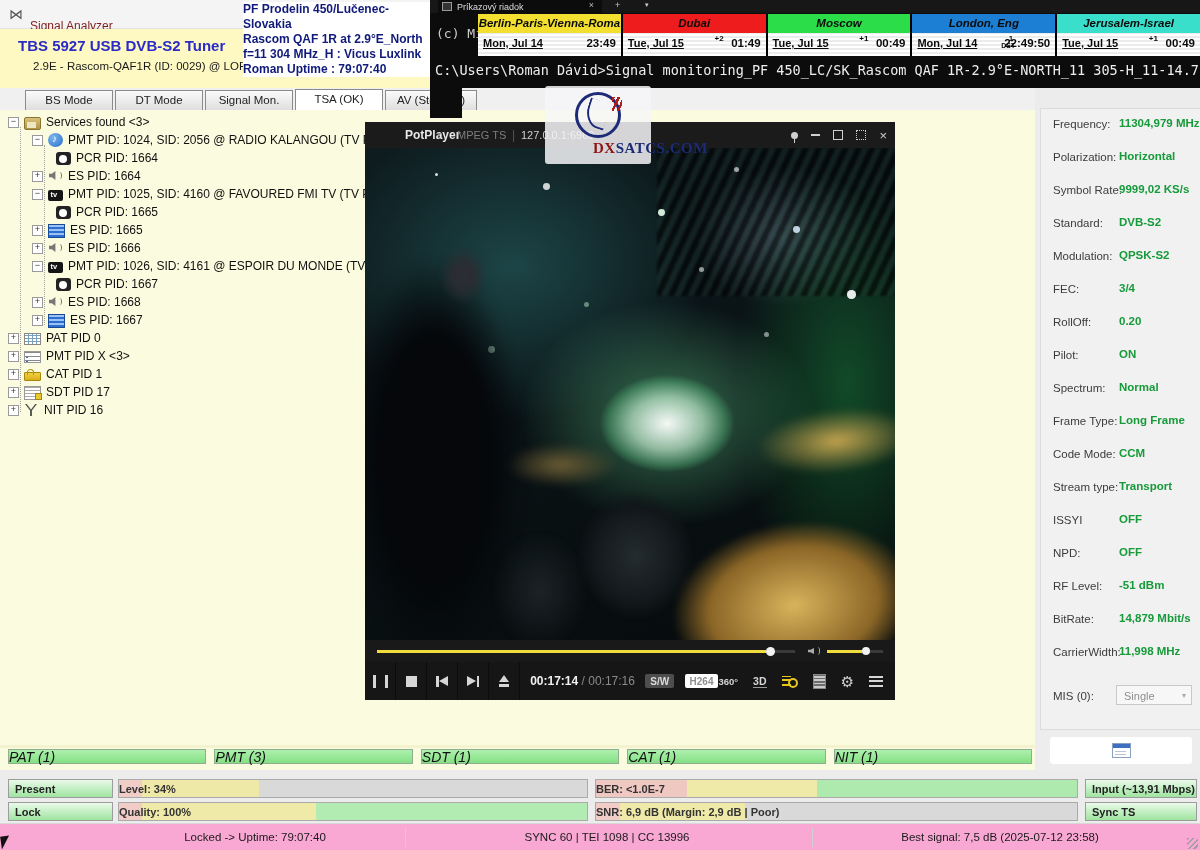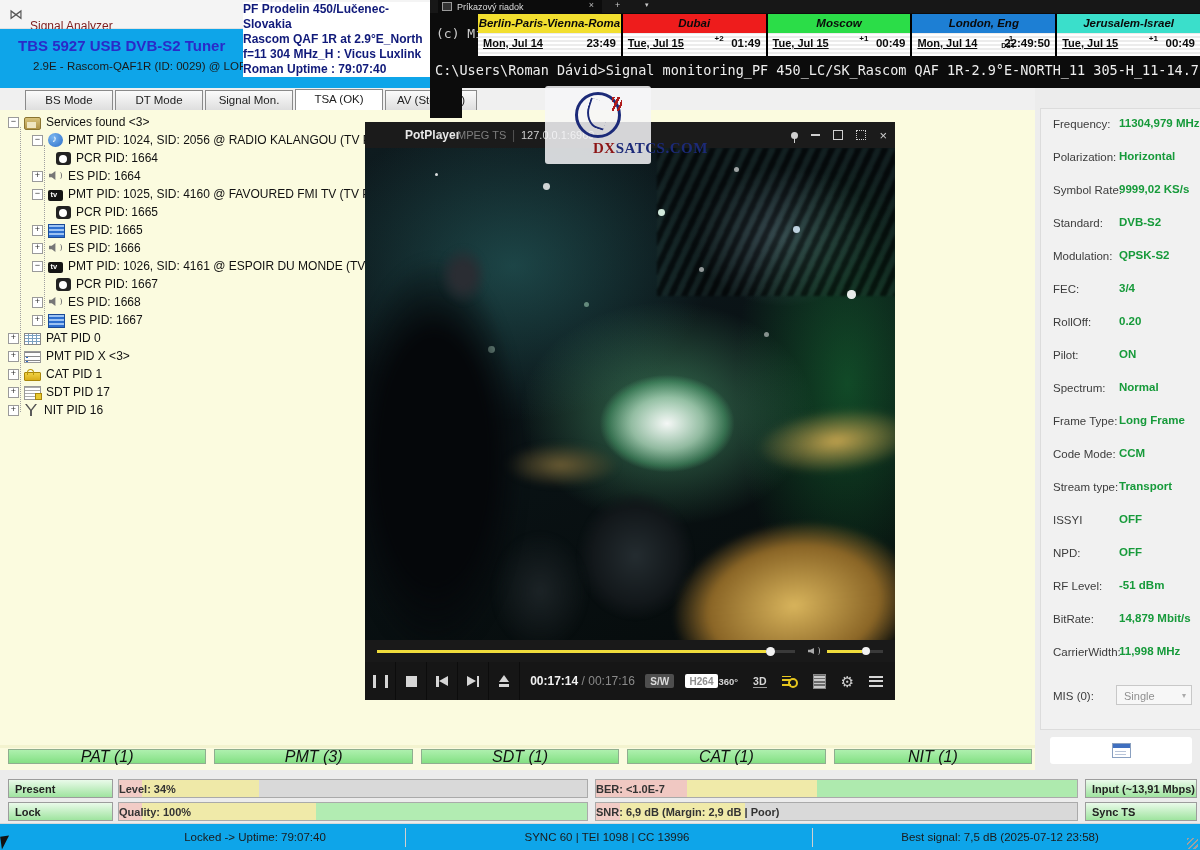--- a/index.html
+++ b/index.html
@@ -3,21 +3,21 @@
 <meta charset="utf-8">
 <style>
   html,body{margin:0;padding:0;background:#888;}
   .app{position:relative;width:1200px;height:850px;background:#ececec;overflow:hidden;
        font-family:"Liberation Sans",sans-serif;font-size:12px;color:#222;}
 
   
   .titlebar{position:absolute;left:0;top:0;width:430px;height:28px;background:#f4f4f4;border-bottom:1px solid #e2e2e2;}
   .titlebar .appicon{position:absolute;left:9px;top:6px;font-size:14px;color:#555;}
   .titlebar .wtitle{position:absolute;left:30px;top:7px;color:#7f1d1d;font-size:12px;margin-top:12px;}
-  .header-white{position:absolute;left:0;top:29px;width:430px;height:59px;background:#0ea5e9;}
+  .header-white{position:absolute;left:0;top:29px;width:430px;height:59px;background:#fef9c3;}
   .tuner-title{position:absolute;left:18px;top:8px;font-size:15px;font-weight:bold;color:#2a2ac8;}
   .tuner-sub{position:absolute;left:33px;top:31px;font-size:11.5px;color:#1a1a1a;}
   .note-block{position:absolute;left:243px;top:2px;width:190px;line-height:15px;
               font-size:12px;font-weight:600;color:#101a7a;background:#fff;}
 
   
   .terminal{position:absolute;left:430px;top:0;width:770px;height:88px;background:#0c0c0c;z-index:5;}
   .term-notch{position:absolute;left:430px;top:88px;width:32px;height:30px;background:#0c0c0c;z-index:5;}
   .term-tabs{position:absolute;left:0;top:0;width:100%;height:13px;background:#171717;color:#ddd;font-size:9px;}
   .term-tab{position:absolute;left:8px;top:0;width:160px;height:13px;background:#0c0c0c;display:flex;align-items:center;gap:5px;padding-left:4px;}
@@ -198,37 +198,37 @@
   .logo-emblem::before{content:"";position:absolute;left:8px;top:5px;width:20px;height:26px;
       border-left:2px solid #1c2a78;border-bottom:2px solid #1c2a78;transform:rotate(18deg);border-radius:0 0 0 70%;}
   .logo-emblem::after{content:"";position:absolute;right:-4px;top:2px;width:10px;height:14px;
       background:repeating-linear-gradient(115deg,#b01c1c 0 2.5px,transparent 2.5px 5px);}
   .logo-text{font-family:"Liberation Serif",serif;font-weight:bold;font-size:15px;letter-spacing:.5px;padding-left:48px;}
   .logo-dx{color:#8c1414;}
   .logo-rest{color:#1c2a78;}
 
   
   .psirow{position:absolute;left:8px;top:749px;width:1024px;height:15px;display:flex;gap:8px;z-index:2;}
-  .psibar{flex:1;background:linear-gradient(#aef0ae,#84e084);border:1px solid #8fae8f;text-align:center;
-          font-size:16px;font-style:italic;line-height:14px;color:#111;}
+  .psibar{flex:1;background:linear-gradient(#aef0ae,#84e084);border:1px solid #8fae8f;text-align:left;
+          font-size:14px;font-style:italic;line-height:14px;color:#111;}
   .strip{position:absolute;left:0;top:745px;width:1035px;height:3px;background:#f3f3cf;}
 
   
   .statusarea{position:absolute;left:0;top:770px;width:1200px;height:53px;background:#ececec;}
   .sbox{position:absolute;height:19px;background:linear-gradient(#eafaea,#9fe49f);border:1px solid #9c9c9c;
         font-size:11px;font-weight:bold;color:#222;line-height:19px;padding-left:6px;box-sizing:border-box;}
   .sbar{position:absolute;height:19px;border:1px solid #aaa;font-size:11px;font-weight:bold;color:#333;
         line-height:19px;box-sizing:border-box;white-space:nowrap;}
   .bar-level{background:linear-gradient(to right,#f2ccc6 0 5%,#efe9a8 5% 30%,#d9d9d9 30% 100%);}
   .bar-quality{background:linear-gradient(to right,#f2ccc6 0 5%,#f0eaa9 5% 42%,#b2ecb2 42% 100%);}
   .bar-ber{background:linear-gradient(to right,#f0c8c2 0 19%,#f0eaa9 19% 46%,#aeeaae 46% 100%);}
   .bar-snr{background:linear-gradient(to right,#f2ccc6 0 5%,#f0eaa9 5% 31%,#d9d9d9 31% 100%);}
 
   
-  .bottombar{position:absolute;left:0;top:823px;width:1200px;height:27px;background:#0ea5e9;border-top:1px solid #d8d8d8;
+  .bottombar{position:absolute;left:0;top:823px;width:1200px;height:27px;background:#f9a8d4;border-top:1px solid #d8d8d8;
              font-size:11.5px;color:#1a1a1a;}
   .bb-item{position:absolute;top:7px;transform:translateX(-50%);white-space:nowrap;}
   .bb-div{position:absolute;top:4px;width:1px;height:19px;background:#d0d0d0;}
   .grip{position:absolute;right:2px;bottom:2px;width:11px;height:11px;
         background:repeating-linear-gradient(135deg,#a0a0a0 0 1.5px,transparent 1.5px 4px);}
   .cursor{position:absolute;left:1px;top:836px;width:0;height:0;z-index:9;
         border-top:13px solid #111;border-right:9px solid transparent;transform:rotate(-8deg);}
 </style>
 </head>
 <body>

